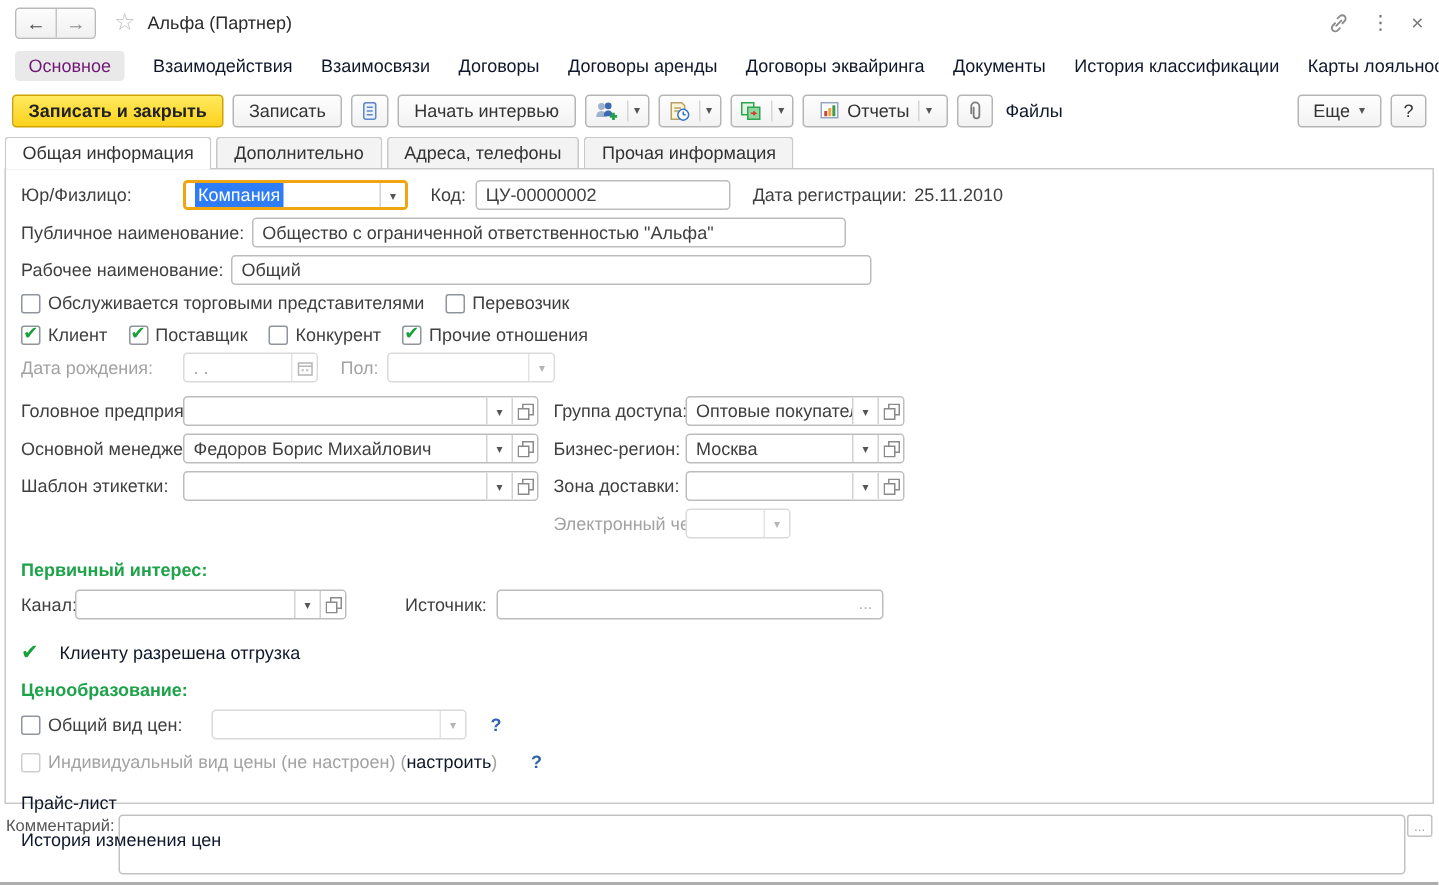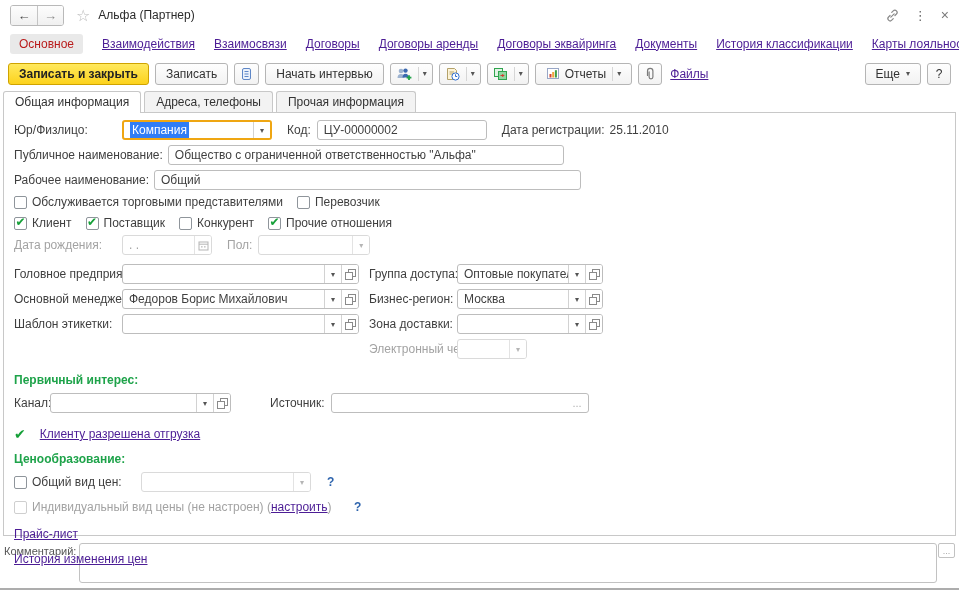--- a/index.html
+++ b/index.html
@@ -1,38 +1,38 @@
 <!DOCTYPE html>
 <html><head>
 <meta charset="utf-8">
 <style>
   * { box-sizing: border-box; margin: 0; padding: 0; }
   html,body { width:959px; height:590px; overflow:hidden; }
   body {
     font-family: "Liberation Sans", "DejaVu Sans", sans-serif;
     font-size: 12px; color:#3f3f3f; background:#fff; position:relative;
   }
-  a { color:#4c1d95; text-decoration:underline; cursor:pointer; }
+  a { color:#0f172a; cursor:pointer; }
 
   
   .titlebar { height:30px; display:flex; align-items:center; padding:0 10px; }
   .histbtns { display:inline-flex; border:1px solid #b9b9b9; border-radius:3px; overflow:hidden; height:21px; }
   .histbtn { width:26px; display:flex; align-items:center; justify-content:center;
              background:linear-gradient(#fdfdfd,#f0f0f0); font-size:13px; color:#4a4a4a; cursor:pointer; }
   .histbtn + .histbtn { border-left:1px solid #c4c4c4; color:#8d8d8d; }
   .star { font-size:16px; color:#bcbcbc; margin:0 8px 0 12px; cursor:pointer; }
   .wtitle { font-size:12px; color:#2b2b2b; }
   .titlebar-right { margin-left:auto; display:flex; align-items:center; gap:14px; }
   .tb-ic { color:#8a8a8a; cursor:pointer; display:flex; align-items:center; }
   .kebab { font-size:13px; letter-spacing:0; color:#6d6d6d; }
   .closex { font-size:14px; color:#7a7a7a; }
 
   
   .navbar { height:27px; display:flex; align-items:center; gap:19px; padding:0 10px; white-space:nowrap; }
-  .nav-active { background:#e9e9e9; border-radius:3px; padding:3px 9px; color:#b91c1c; cursor:default; }
+  .nav-active { background:#e9e9e9; border-radius:3px; padding:3px 9px; color:#701a75; cursor:default; }
   .navbar a { font-size:12px; }
 
   
   .toolbar { height:33px; display:flex; align-items:center; gap:6px; padding:0 8px; }
   .tbtn { height:22px; border:1px solid #b5b5b5; border-radius:3px;
           background:linear-gradient(#fefefe,#f2f2f2); color:#333;
           display:inline-flex; align-items:center; gap:5px; padding:0 10px;
           font-size:12px; cursor:pointer; white-space:nowrap; }
   .tbtn.primary { background:linear-gradient(#ffe95e,#fcd21c); border-color:#cfa300; font-weight:bold; color:#222; }
   .tbtn.iconbtn { padding:0 5px; }
@@ -219,20 +219,21 @@
   <span class="spacer"></span>
   <button class="tbtn">
     <span>Еще</span>
     <span class="seg-dd" style="border-left:none;padding-left:0">▾</span>
   </button>
   <button class="tbtn qbtn">?</button>
 </div>
 
 <div class="tabbar">
   <div class="tab active">Общая информация</div>
+  <div class="tab">Дополнительно</div>
   <div class="tab">Адреса, телефоны</div>
   <div class="tab">Прочая информация</div>
 </div>
 
 <div class="content">
 
   <div class="frow">
     <span class="lbl w-l1">Юр/Физлицо:</span>
     <span class="combo focused" style="width:150px">
       <span class="combo-val">

